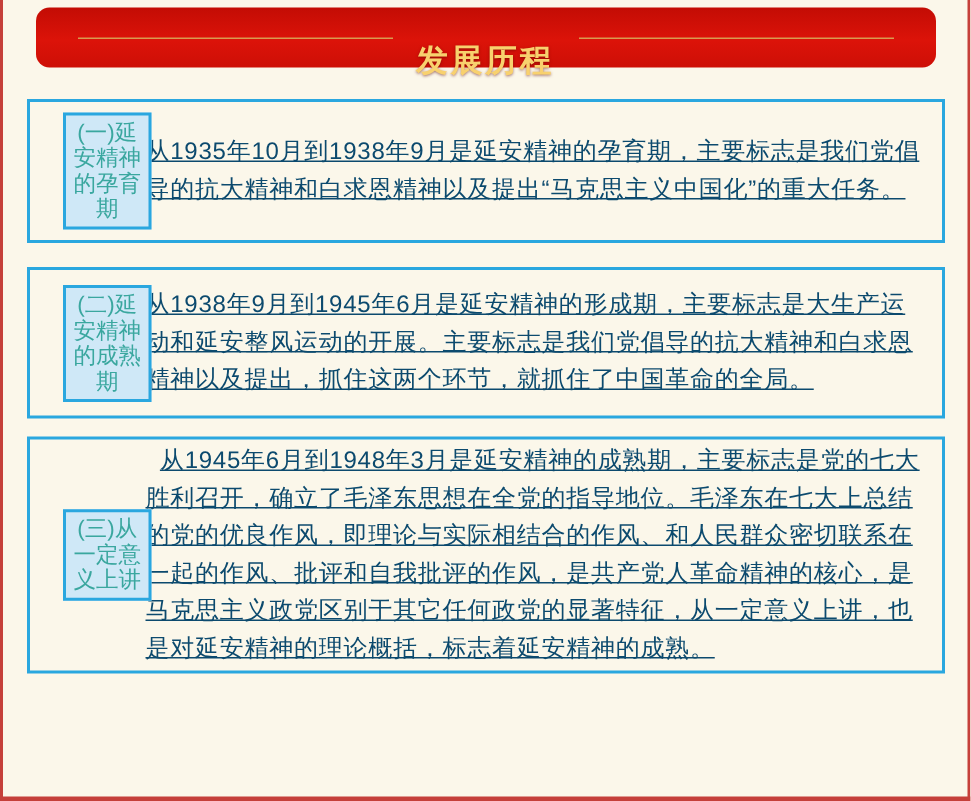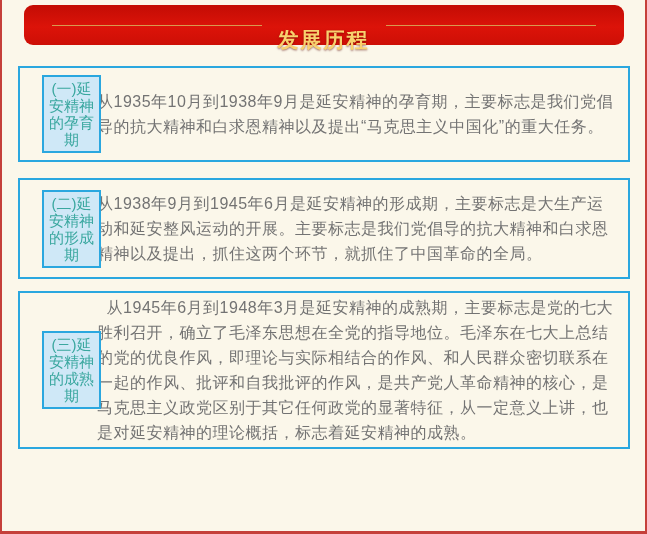--- a/index.html
+++ b/index.html
@@ -46,22 +46,23 @@
   .stage-3 { margin-top:12px; height:158px; }
   .stage-label {
     position:absolute; left:22px; top:50%; transform:translateY(-50%);
     box-sizing:border-box; width:59px;
     border:2px solid #2aa7df; background:#cfe8f7;
     color:#3aa79f; font-size:15px; line-height:17px;
     text-align:center; padding:3px 1px;
   }
   .stage-content {
     margin-left:77px; margin-right:12px;
-    color:#737373; font-size:16px; line-height:25px;
+    color:#0c4a6e; font-size:16px; line-height:25px;
     letter-spacing:.5px;
+    text-decoration:underline;
   }
   .indent-small { text-indent:.6em; }
 </style>
 </head>
 <body>
 
 <div class="page">
 
   <div class="banner">
     <span class="banner-line"></span>
@@ -69,22 +70,22 @@
     <span class="banner-line"></span>
   </div>
 
 
   <div class="stage stage-1">
     <div class="stage-label">(一)延安精神的孕育期</div>
     <div class="stage-content">从1935年10月到1938年9月是延安精神的孕育期，主要标志是我们党倡导的抗大精神和白求恩精神以及提出“马克思主义中国化”的重大任务。</div>
   </div>
 
   <div class="stage stage-2">
-    <div class="stage-label">(二)延安精神的形成期</div>
+    <div class="stage-label">(二)延安精神的成熟期</div>
     <div class="stage-content">从1938年9月到1945年6月是延安精神的形成期，主要标志是大生产运动和延安整风运动的开展。主要标志是我们党倡导的抗大精神和白求恩精神以及提出，抓住这两个环节，就抓住了中国革命的全局。</div>
   </div>
 
   <div class="stage stage-3">
-    <div class="stage-label">(三)延安精神的成熟期</div>
+    <div class="stage-label">(三)从一定意义上讲</div>
     <div class="stage-content indent-small">从1945年6月到1948年3月是延安精神的成熟期，主要标志是党的七大胜利召开，确立了毛泽东思想在全党的指导地位。毛泽东在七大上总结的党的优良作风，即理论与实际相结合的作风、和人民群众密切联系在一起的作风、批评和自我批评的作风，是共产党人革命精神的核心，是马克思主义政党区别于其它任何政党的显著特征，从一定意义上讲，也是对延安精神的理论概括，标志着延安精神的成熟。</div>
   </div>
 
 </div>
 
 </body></html>

